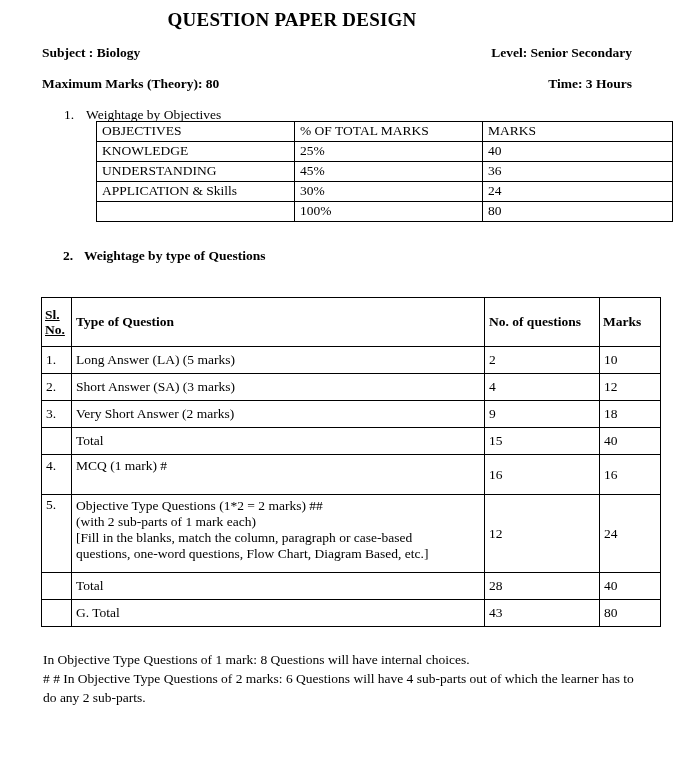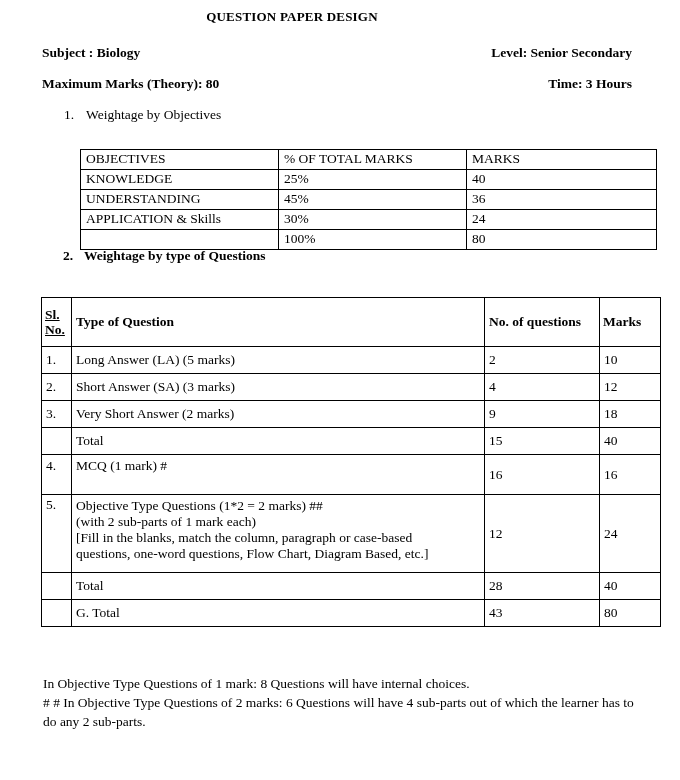--- a/index.html
+++ b/index.html
@@ -22,21 +22,21 @@
     box-sizing: border-box;
   }
 
   
   .doc-title {
     position: absolute;
     top: 9px;
     left: 0;
     width: 584px;
     text-align: center;
-    font-size: 13px;
+    font-size: 19px;
     font-weight: bold;
     letter-spacing: 0.2px;
   }
 
   
   .meta-row {
     position: absolute;
     left: 42px;
     width: 590px;
     display: flex;
@@ -85,23 +85,22 @@
     padding: 1px 4px 1px 5px;
     vertical-align: top;
     line-height: 1.18;
     font-weight: normal;
   }
   td.b { font-weight: bold; }
 
   
   #table-objectives {
     top: 121px;
-    left: 80px;
+    left: 96px;
     width: 546px;
-    margin-top: 28px;
   }
   #table-objectives td { height: 17px; }
   #table-objectives .c-obj   { width: 188px; }
   #table-objectives .c-pct   { width: 178px; }
   #table-objectives .c-marks { width: 180px; }
 
   
   #table-questions {
     top: 297px;
     left: 41px;
@@ -142,21 +141,20 @@
   .cell-lines { display: block; }
   .cell-lines span { display: block; white-space: nowrap; }
 
   
   .notes {
     position: absolute;
     left: 43px;
     width: 592px;
     font-size: 13.5px;
     line-height: 1.42;
-    margin-top: 24px;
   }
   #notes-block-1 { top: 650px; }
   #notes-block-2 { top: 722px; }
   .note-p { margin: 0; }
   .note-indent { text-indent: 16px; }
 </style>
 </head>
 <body>
 
 <div class="page">

